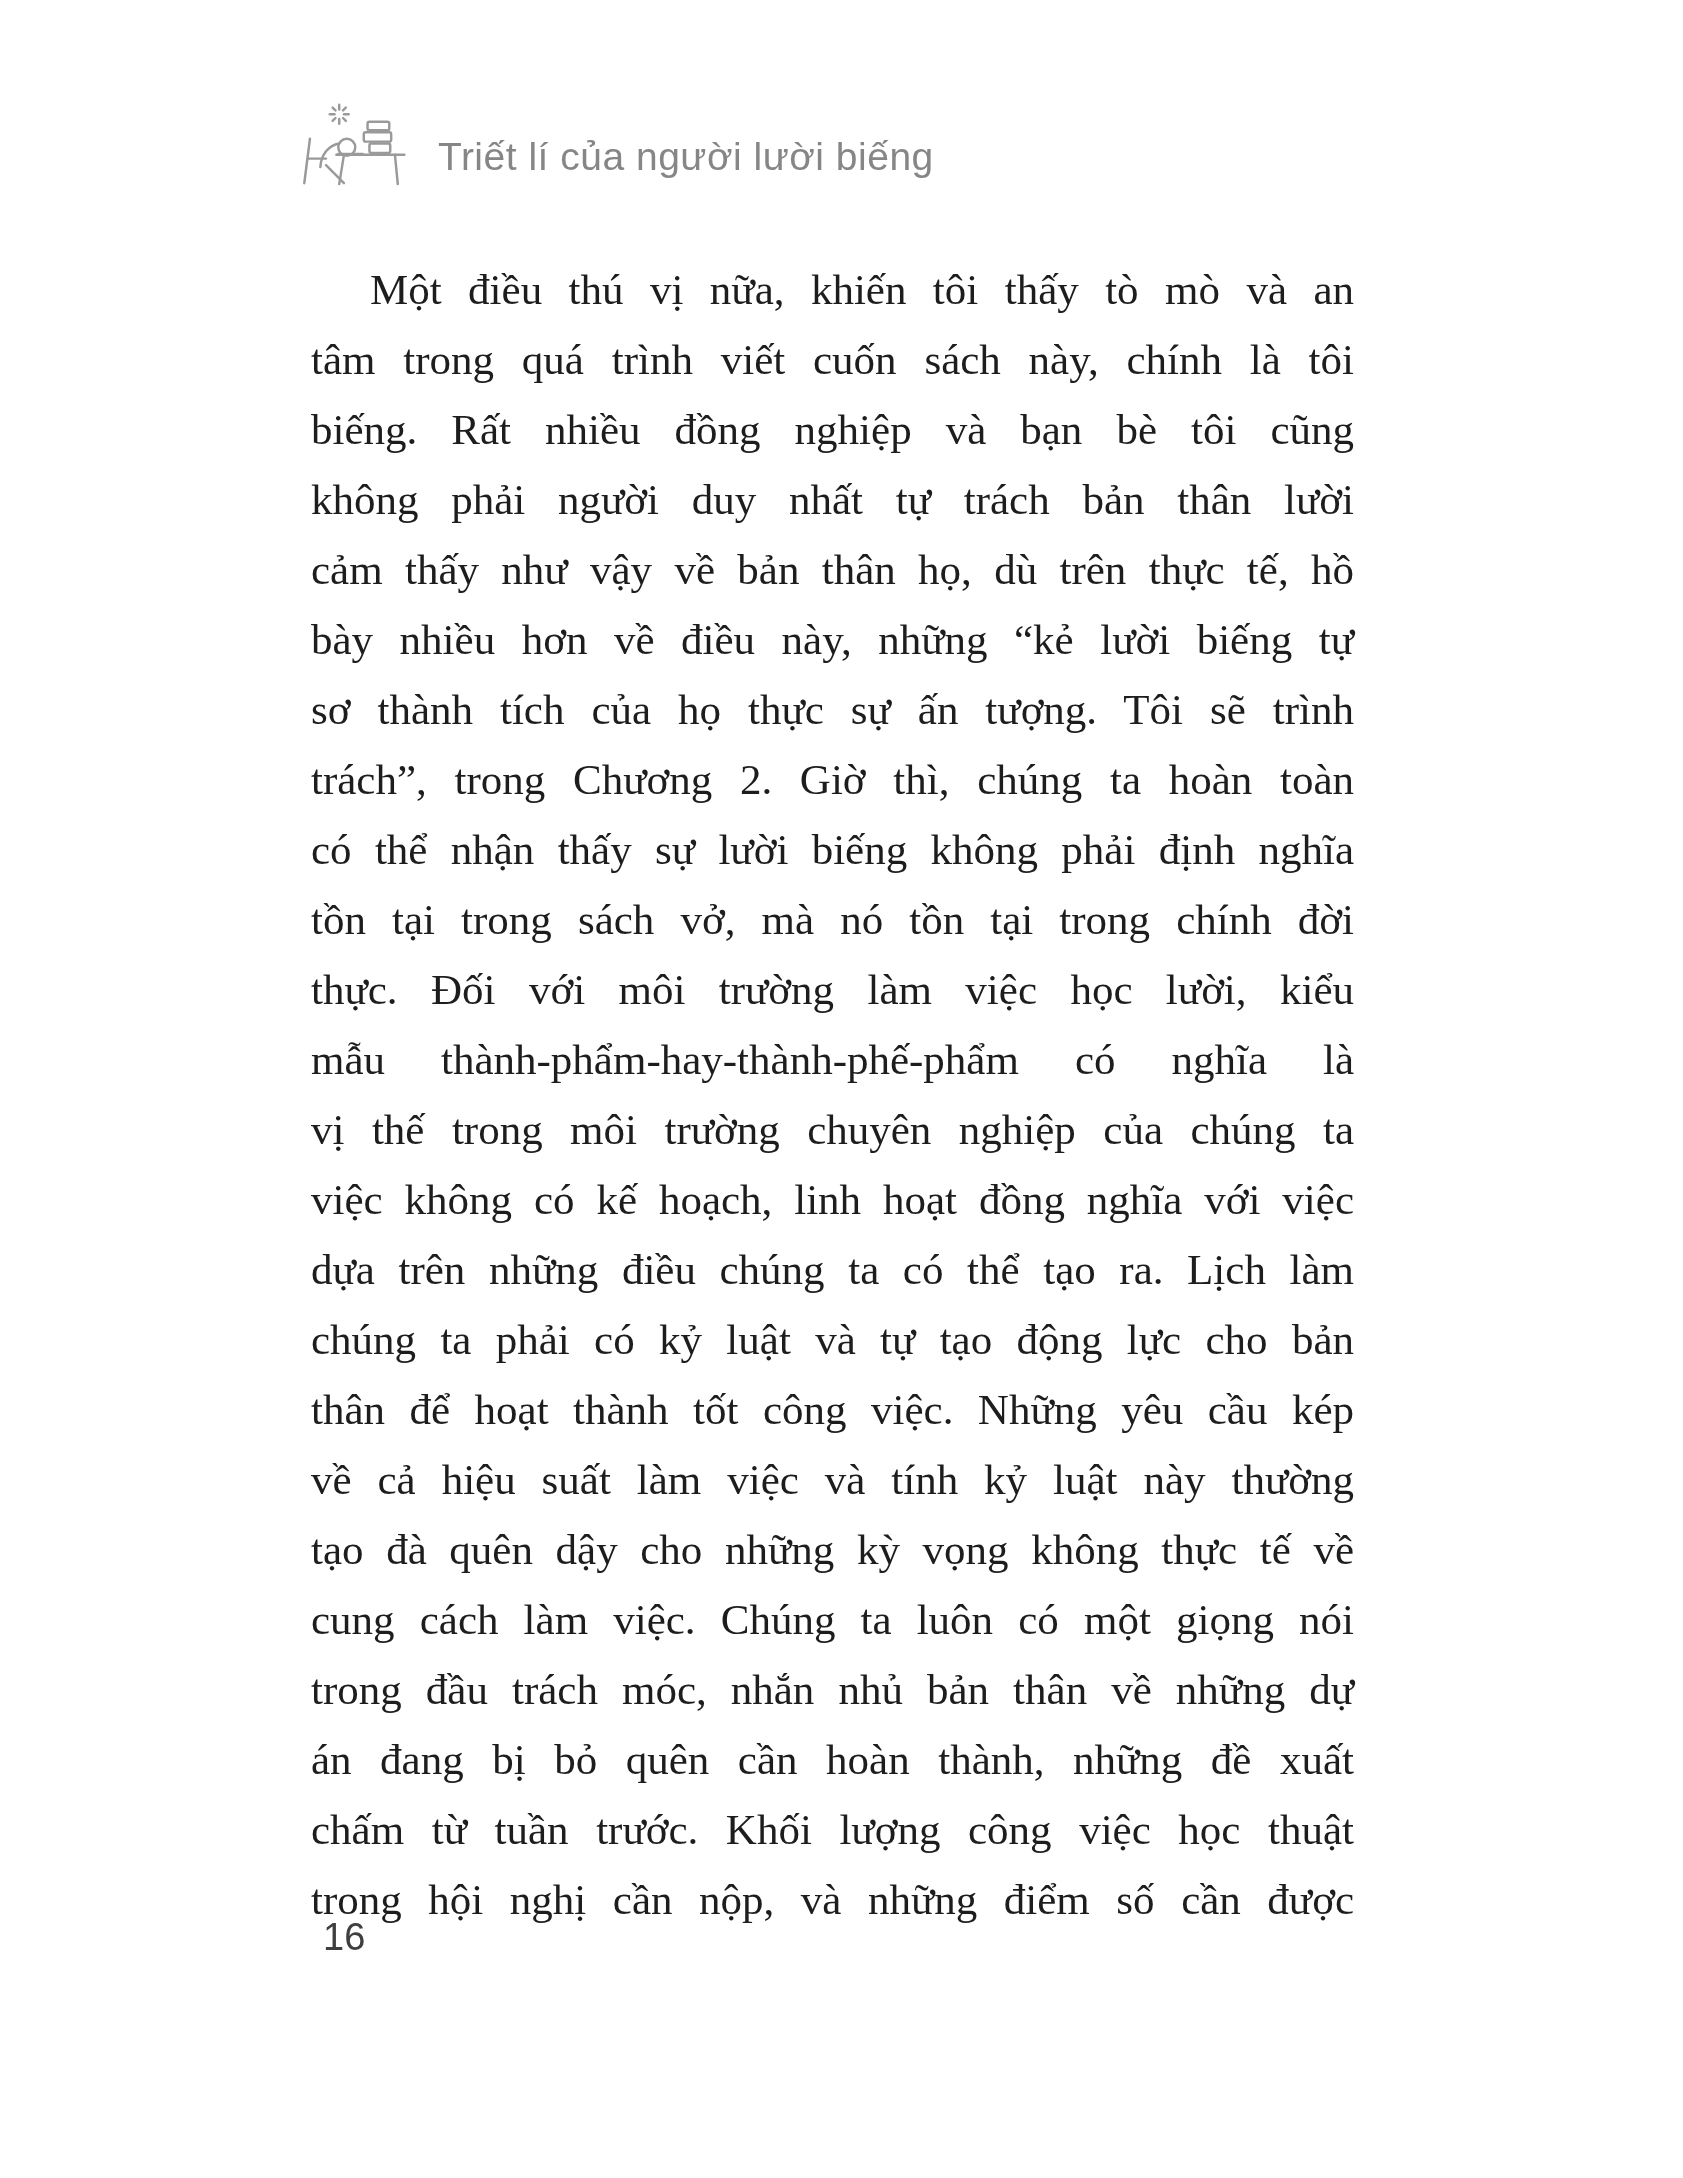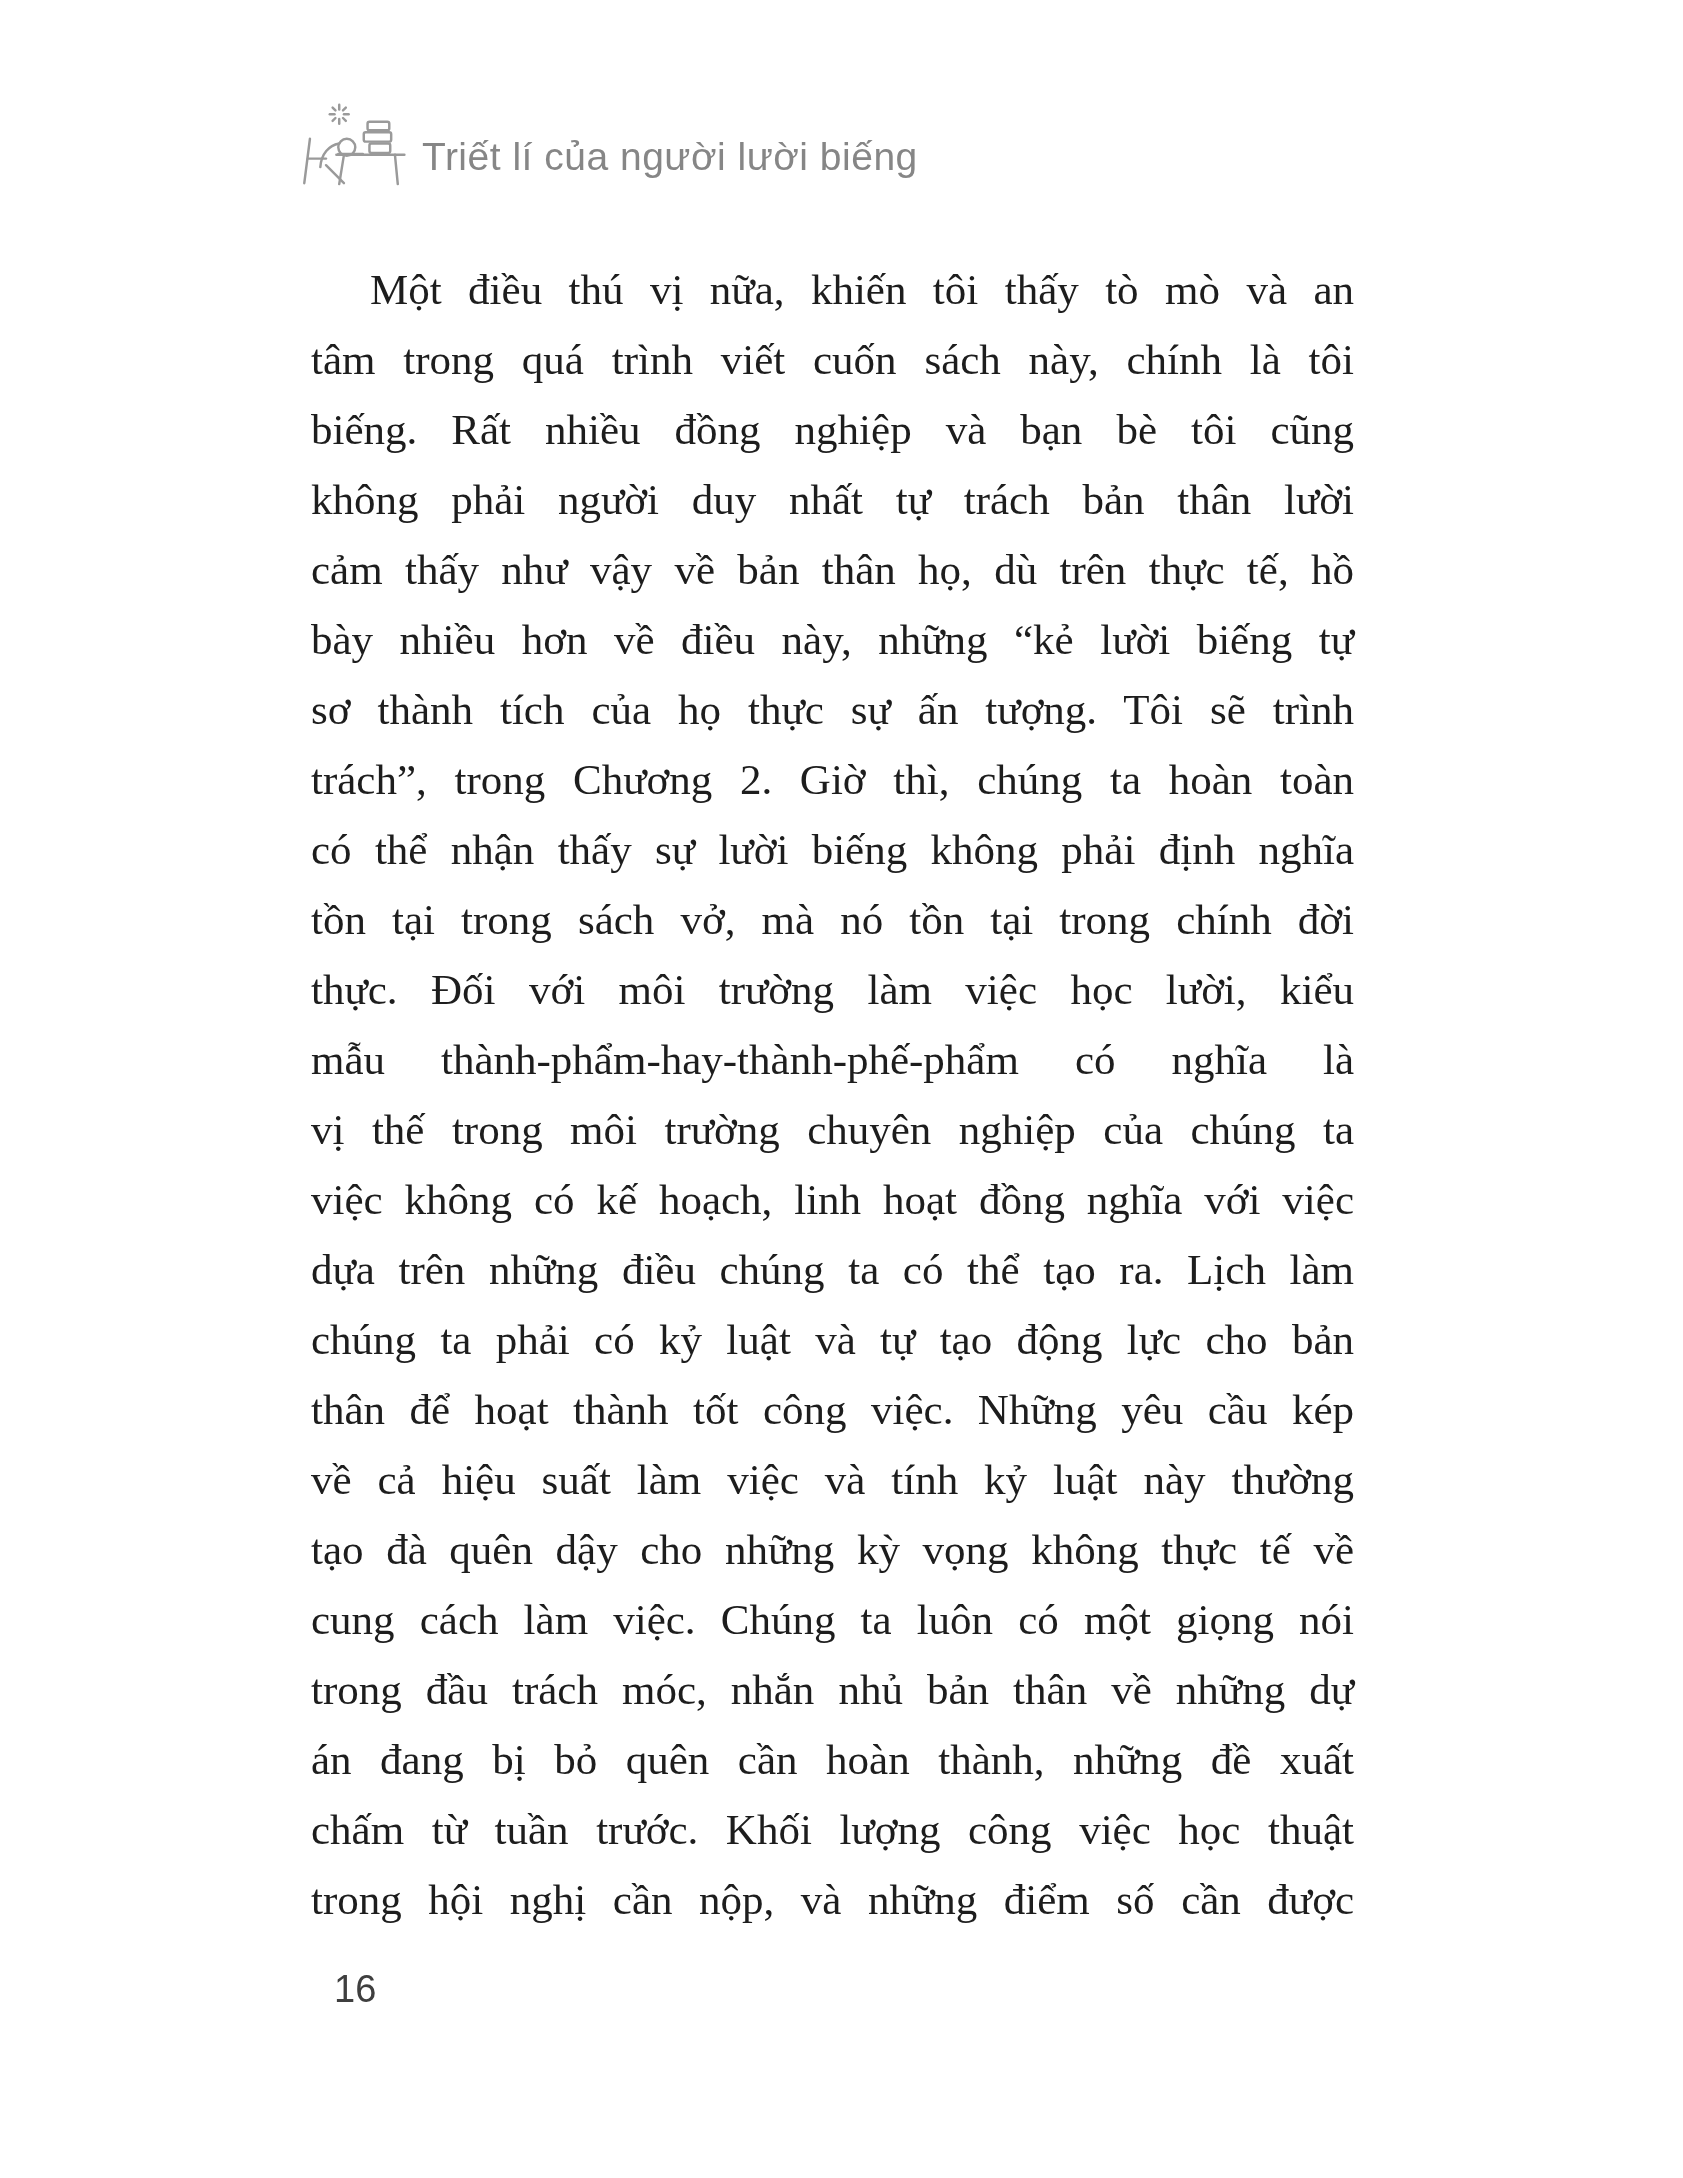--- a/index.html
+++ b/index.html
@@ -12,21 +12,21 @@
     overflow: hidden;
   }
 
   
   .page-header {
     position: absolute;
     top: 101px;
     left: 293px;
     display: flex;
     align-items: flex-end;
-    gap: 12px;
+    gap: 28px;
   }
   .header-icon {
     width: 117px;
     height: 85px;
     flex: 0 0 auto;
   }
   .header-title {
     font-family: "Liberation Sans", "DejaVu Sans", sans-serif;
     font-weight: 300;
     font-size: 39px;
@@ -56,27 +56,26 @@
   }
   .body-text .line.indent {
     padding-left: 59px;
   }
   
   .body-text .line { word-spacing: 0.02em; margin-left: 14px; }
 
   
   .page-number {
     position: absolute;
-    top: 1968px;
+    top: 1916px;
     left: 323px;
     font-family: "Liberation Sans", "DejaVu Sans", sans-serif;
     font-weight: 300;
     font-size: 38px;
     color: #3f3f3f;
-    margin-left: 11px;
   }
 </style>
 </head>
 <body>
 
 <div class="page-header">
   <svg class="header-icon" viewBox="0 0 120 90" fill="none" stroke="#9a9a9a" stroke-width="2.6" stroke-linecap="round" stroke-linejoin="round">
 
     <g>
       <line x1="47" y1="4" x2="47" y2="9"></line>

